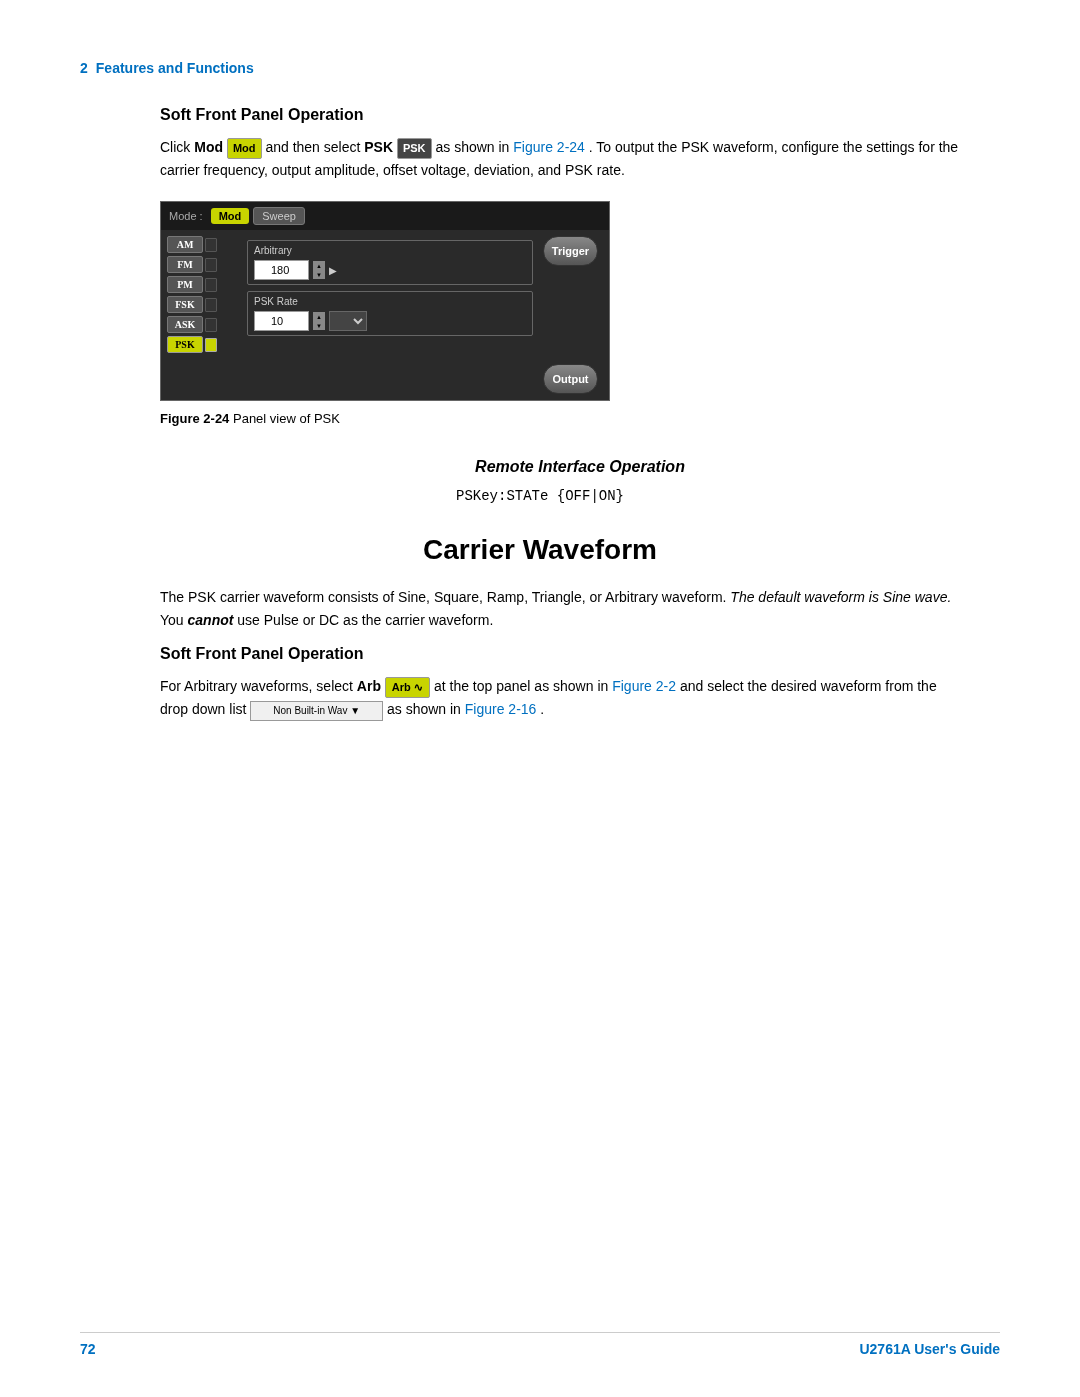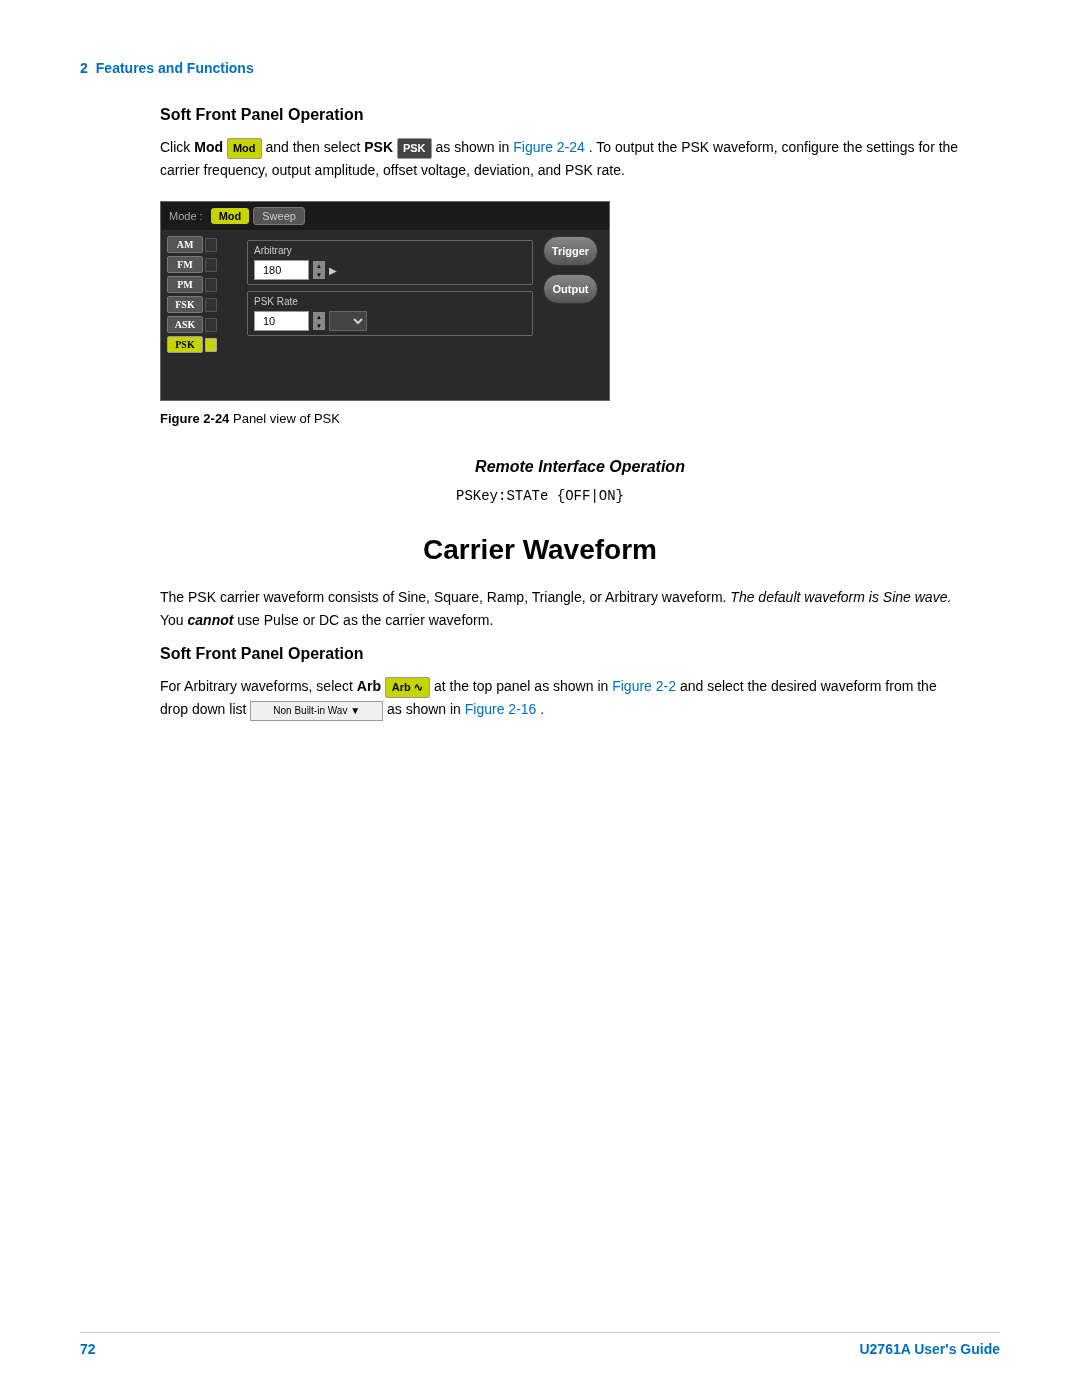--- a/index.html
+++ b/index.html
@@ -234,21 +234,21 @@
       display: flex;
       align-items: center;
       gap: 4px;
     }
     .setting-input {
       background: #fff;
       color: #000;
       font-family: Arial, sans-serif;
       font-size: 11px;
       border: 1px solid #999;
-      padding: 1px 8px;
+      padding: 1px 16px;
       width: 55px;
       height: 20px;
     }
     .spinner-btn {
       display: flex;
       flex-direction: column;
       width: 12px;
     }
     .spinner-up, .spinner-down {
       background: #888;
@@ -278,21 +278,21 @@
       padding: 9px 2px;
       height: 20px;
       width: 38px;
     }
 
     
     .right-buttons {
       display: flex;
       flex-direction: column;
       gap: 8px;
-      justify-content: flex-start;
+      justify-content: space-between;
       width: 60px;
     }
     .panel-right-btn {
       background: linear-gradient(to bottom, #888, #555);
       color: #fff;
       font-family: Arial, sans-serif;
       font-size: 11px;
       font-weight: bold;
       border: 1px solid #333;
       border-radius: 20px;

